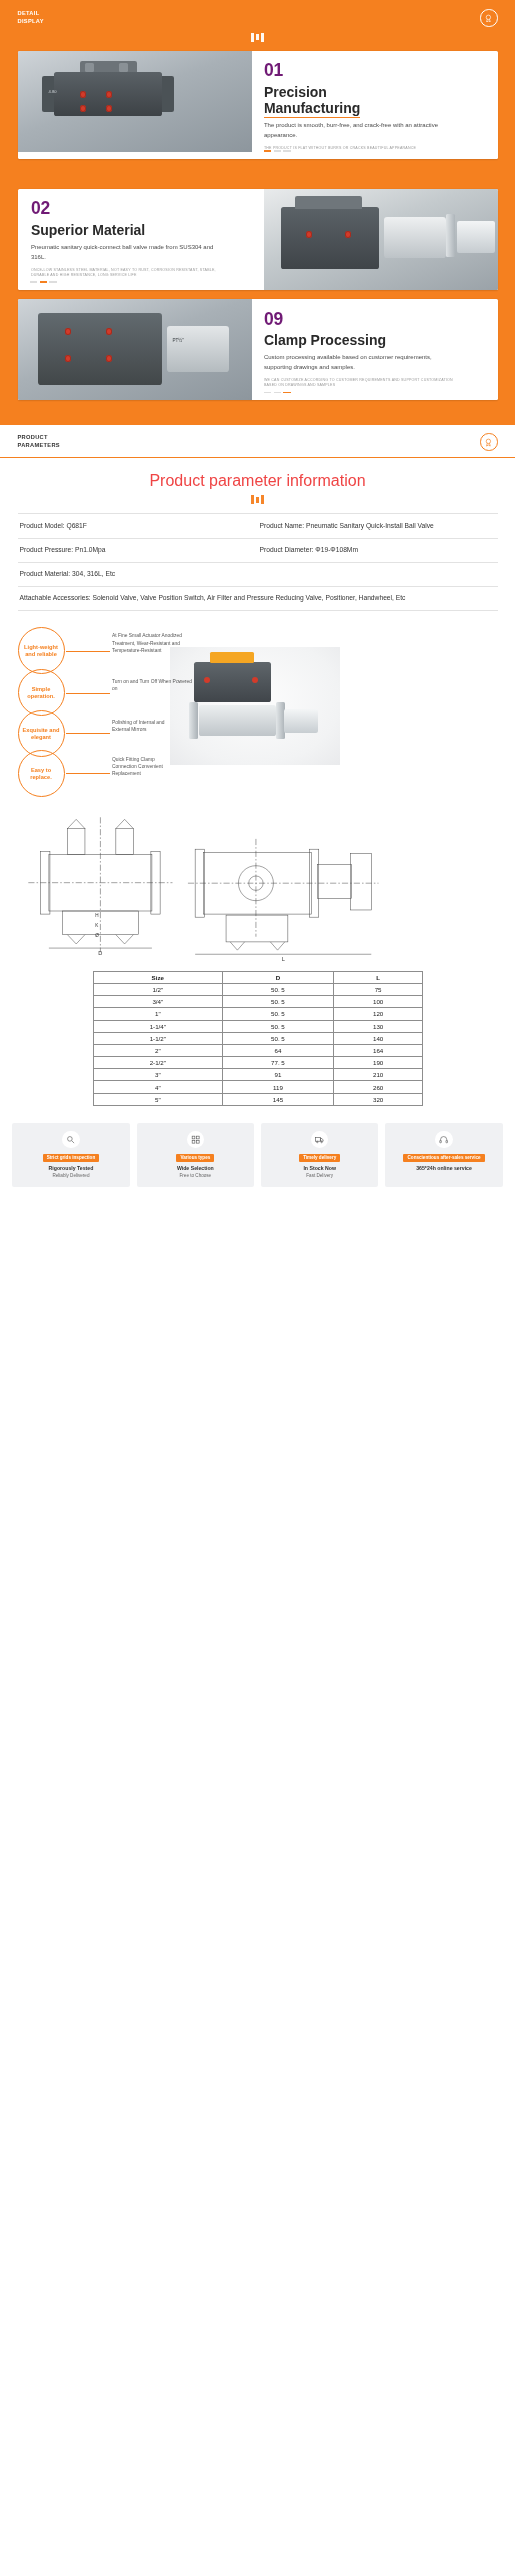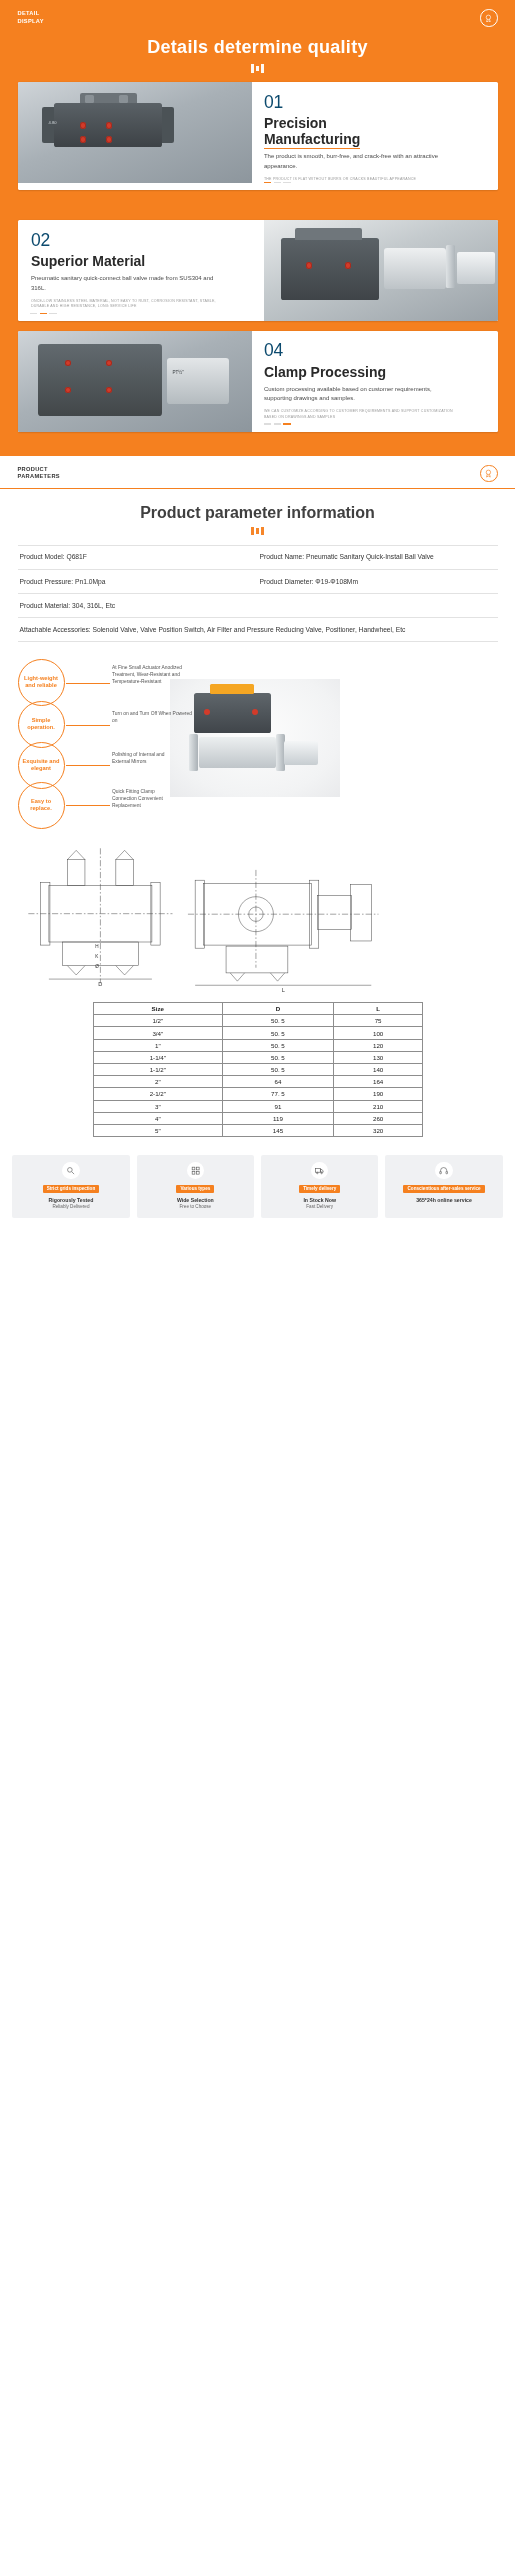--- a/index.html
+++ b/index.html
@@ -64,21 +64,21 @@
     background: linear-gradient(160deg,#cfd4d8 0%, #a8b0b6 45%, #8d969d 100%);
     position: relative; overflow: hidden;
   }
   .card .photo.dark {
     background: linear-gradient(160deg,#e9ebec 0%, #c4cacd 40%, #9aa2a8 100%);
   }
   .card .txt {
     flex: 1; padding: 11.3px 11.3px 8.2px 12.4px; position: relative;
   }
   .num {
-    font-size: 17.5px; font-weight: normal; color: #0c4a6e; line-height: 1;
+    font-size: 17.5px; font-weight: bold; color: #701a75; line-height: 1;
   }
   .card h3 {
     font-size: 14px; font-weight: bold; color: #2a2a2a;
     margin: 4.1px 0 5.2px 0;
   }
   .card h3 .ul { border-bottom: 1px solid #f5801f; padding-bottom: 1px;}
   .card p.desc {
     font-size: 6px; line-height: 1.6; color: #4a4a4a; width: 86%;
   }
   .card p.sub {
@@ -111,21 +111,21 @@
 
   
   .param-head {
     display: flex; align-items: center; justify-content: space-between;
     padding: 8.2px 17.5px 6.2px 17.5px;
     border-bottom: 1px solid #f5801f;
   }
   .param-head-left { font-size: 5.7px; font-weight: bold; color: #333; line-height: 1.35; letter-spacing:0.3px;}
   .badge-circle.dark { border-color: #f5801f; color: #f5801f;}
   .param-title {
-    text-align: center; font-size: 16px; font-weight: bold; color: #404040;
+    text-align: center; font-size: 16px; font-weight: normal; color: #ef4444;
     padding: 13.4px 62px 0 62px; line-height: 1.3;
   }
   .bars.dark i { background: #f5801f; }
 
   .spec-table { margin: 7.2px 17.5px 0 17.5px; }
   .spec-row { display: flex; border-top: 0.5px solid #e2e2e2; }
   .spec-row:last-child { border-bottom: 0.5px solid #e2e2e2; }
   .spec-cell {
     flex: 1; padding: 6.7px 3.1px 6.7px 2.1px;
     font-size: 6.7px; color: #333; line-height: 1.45;
@@ -195,21 +195,20 @@
         <div>DISPLAY</div>
       </div>
       <div class="badge-circle">
         <svg width="8.8" height="8.8" viewBox="0 0 24 24" fill="none" stroke="#fff" stroke-width="1.8">
           <circle cx="12" cy="9" r="6"></circle>
             <path d="M9 14l-2 8 5-3 5 3-2-8"></path>
         </svg>
       </div>
     </div>
 
-    <h1 class="detail-title">Details determine quality</h1>
     <div class="bars">
         <i></i>
         <i class="mid"></i>
         <i></i>
       </div>
 
     <div class="card">
       <div class="photo">
         <div class="act act-top"></div>
         <div class="act act-cap-l"></div>
@@ -268,21 +267,21 @@
       <div class="photo">
         <div class="act" style="left:20.6px;top:13.4px;width:124px;height:72px;background:linear-gradient(180deg,#626a6f,#424749);border-radius:3.1px;"></div>
         <div class="act bolt" style="left:47px;top:29px;"></div>
         <div class="act bolt" style="left:88px;top:29px;"></div>
         <div class="act bolt" style="left:47px;top:56px;"></div>
         <div class="act bolt" style="left:88px;top:56px;"></div>
         <div class="act" style="left:149px;top:27px;width:62px;height:46px;background:linear-gradient(180deg,#e3e6e8,#b4bbbf);border-radius:3.1px;"></div>
         <div class="act" style="left:155px;top:39px;font-size:4.6px;color:#3d4246;">PT½"</div>
       </div>
       <div class="txt">
-        <div class="num">04</div>
+        <div class="num">09</div>
         <h3>
           <span>Clamp Processing</span>
         </h3>
         <p class="desc">Custom processing available based on customer requirements, supporting drawings and samples.</p>
         <p class="sub">WE CAN CUSTOMIZE ACCORDING TO CUSTOMER REQUIREMENTS AND SUPPORT CUSTOMIZATION BASED ON DRAWINGS AND SAMPLES</p>
         <div class="dots">
             <i></i>
             <i></i>
             <i class="on"></i>
           </div>

